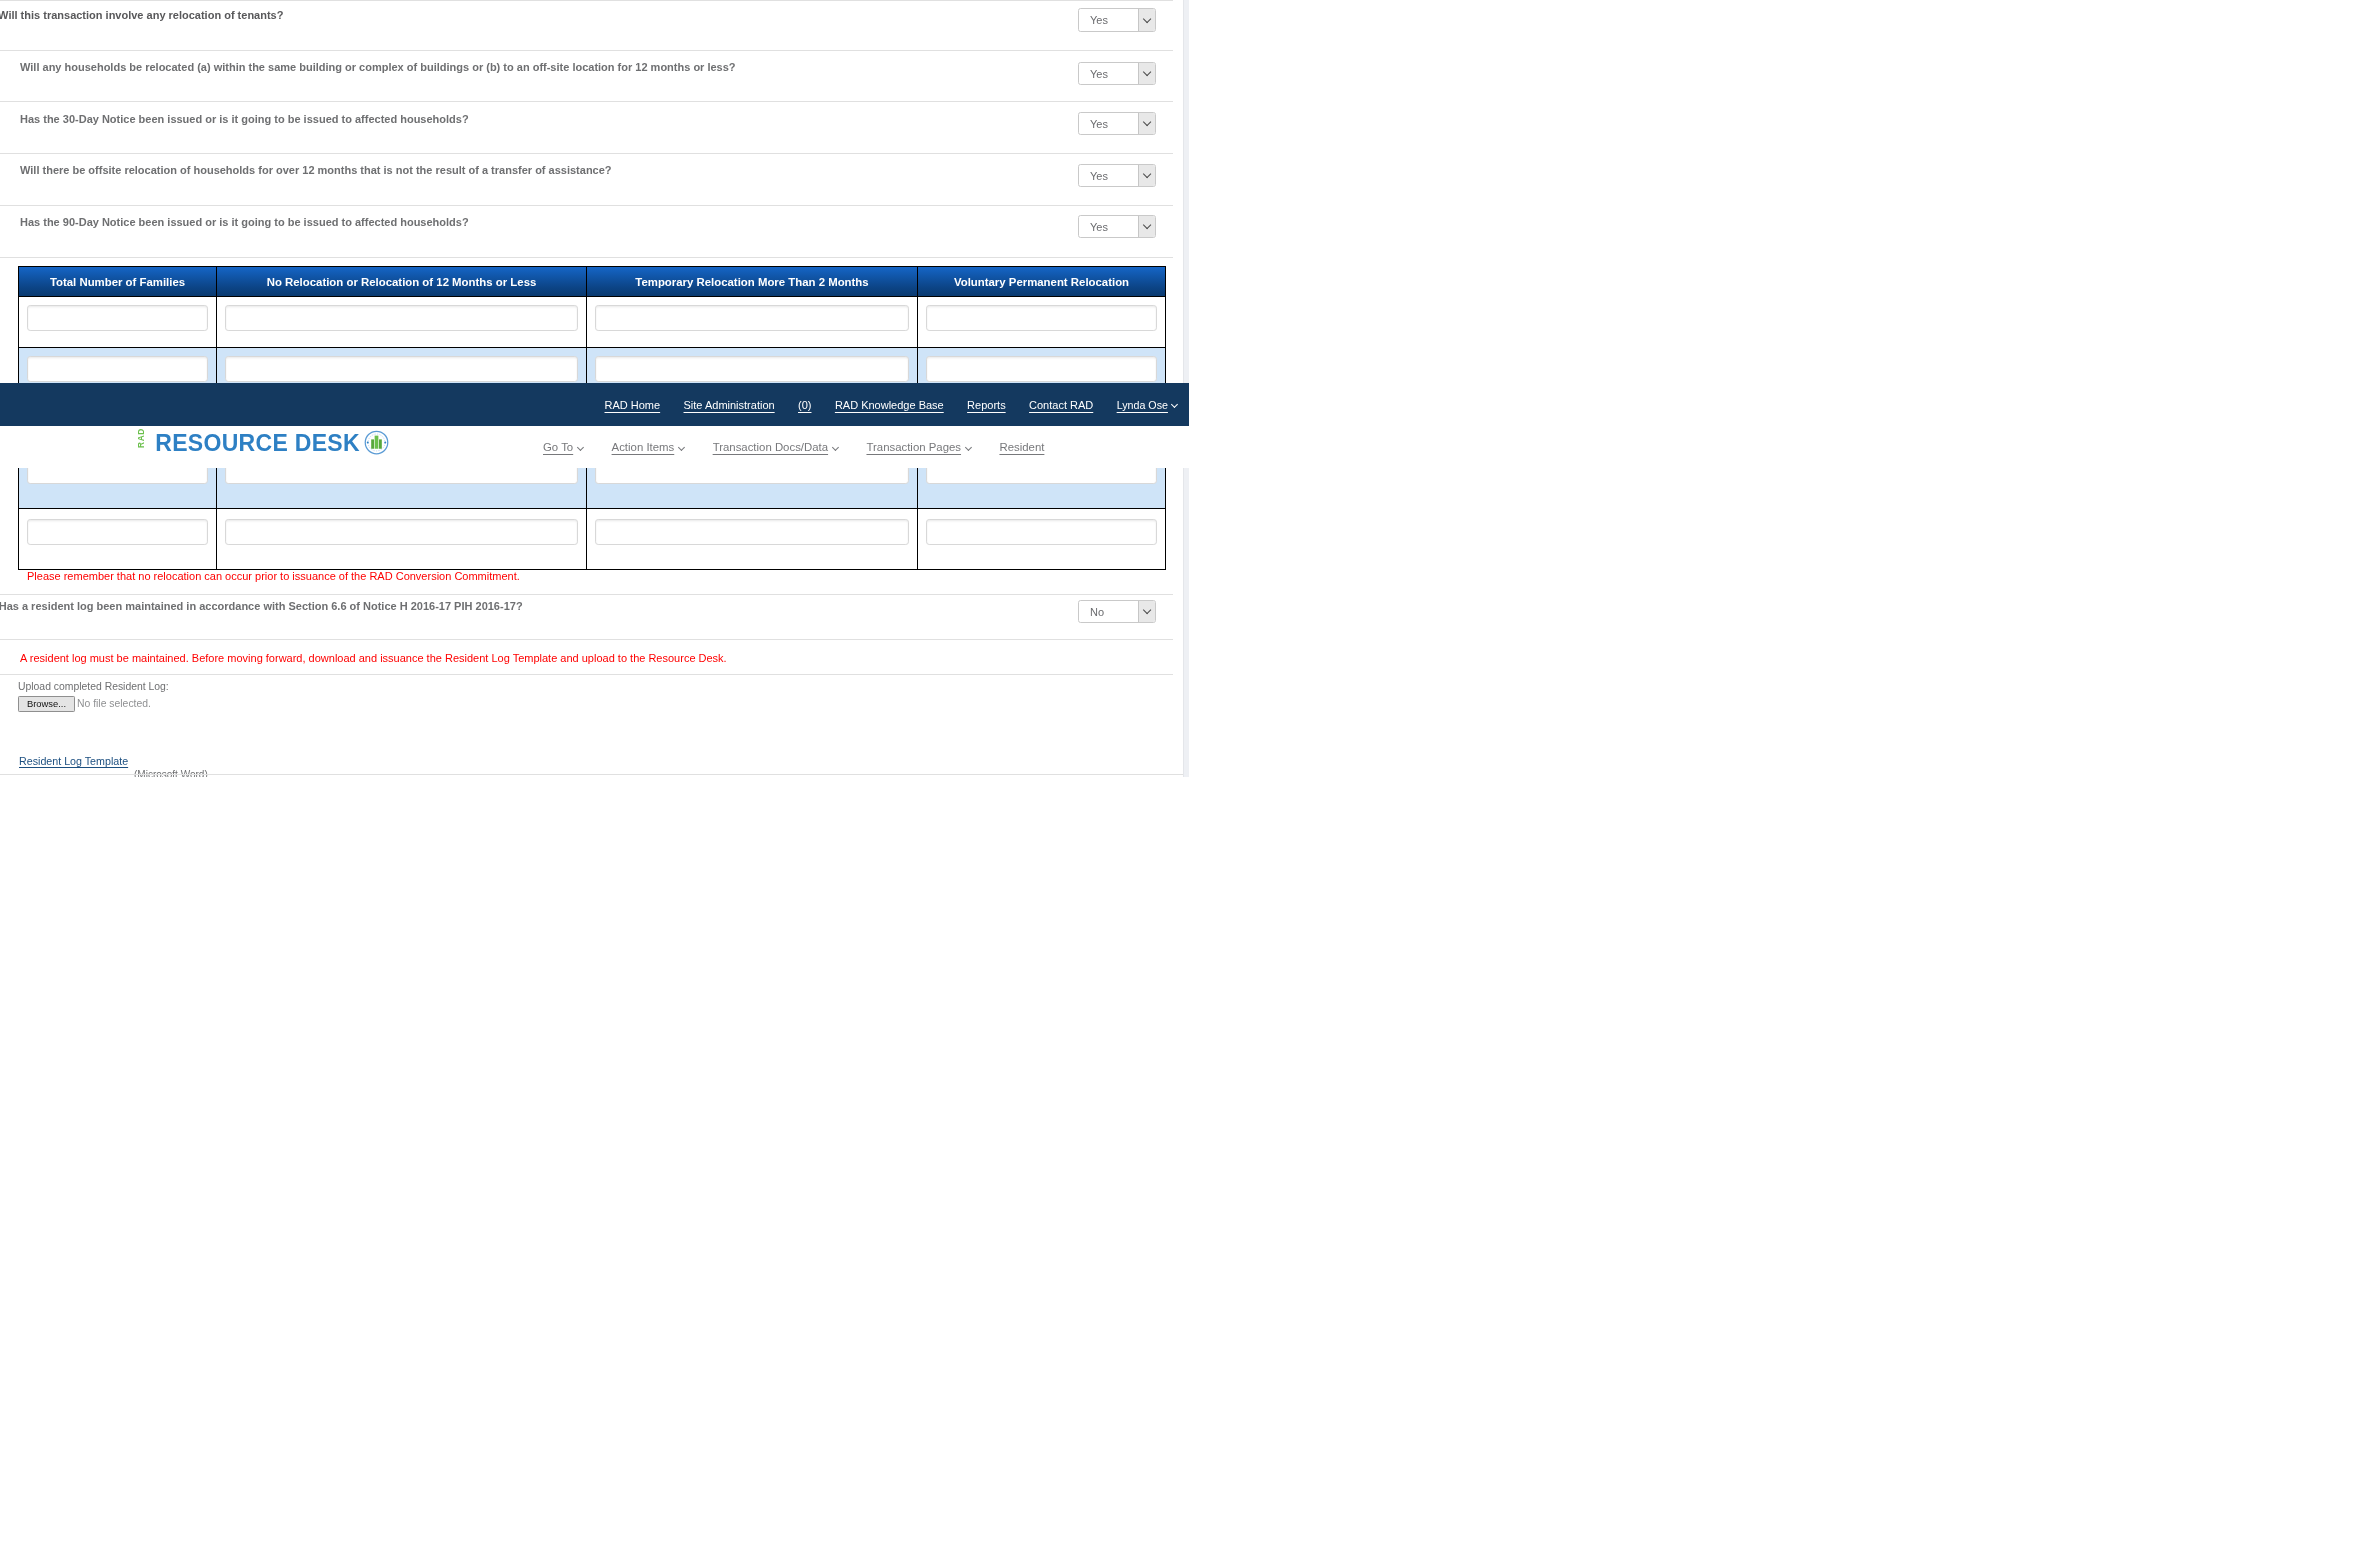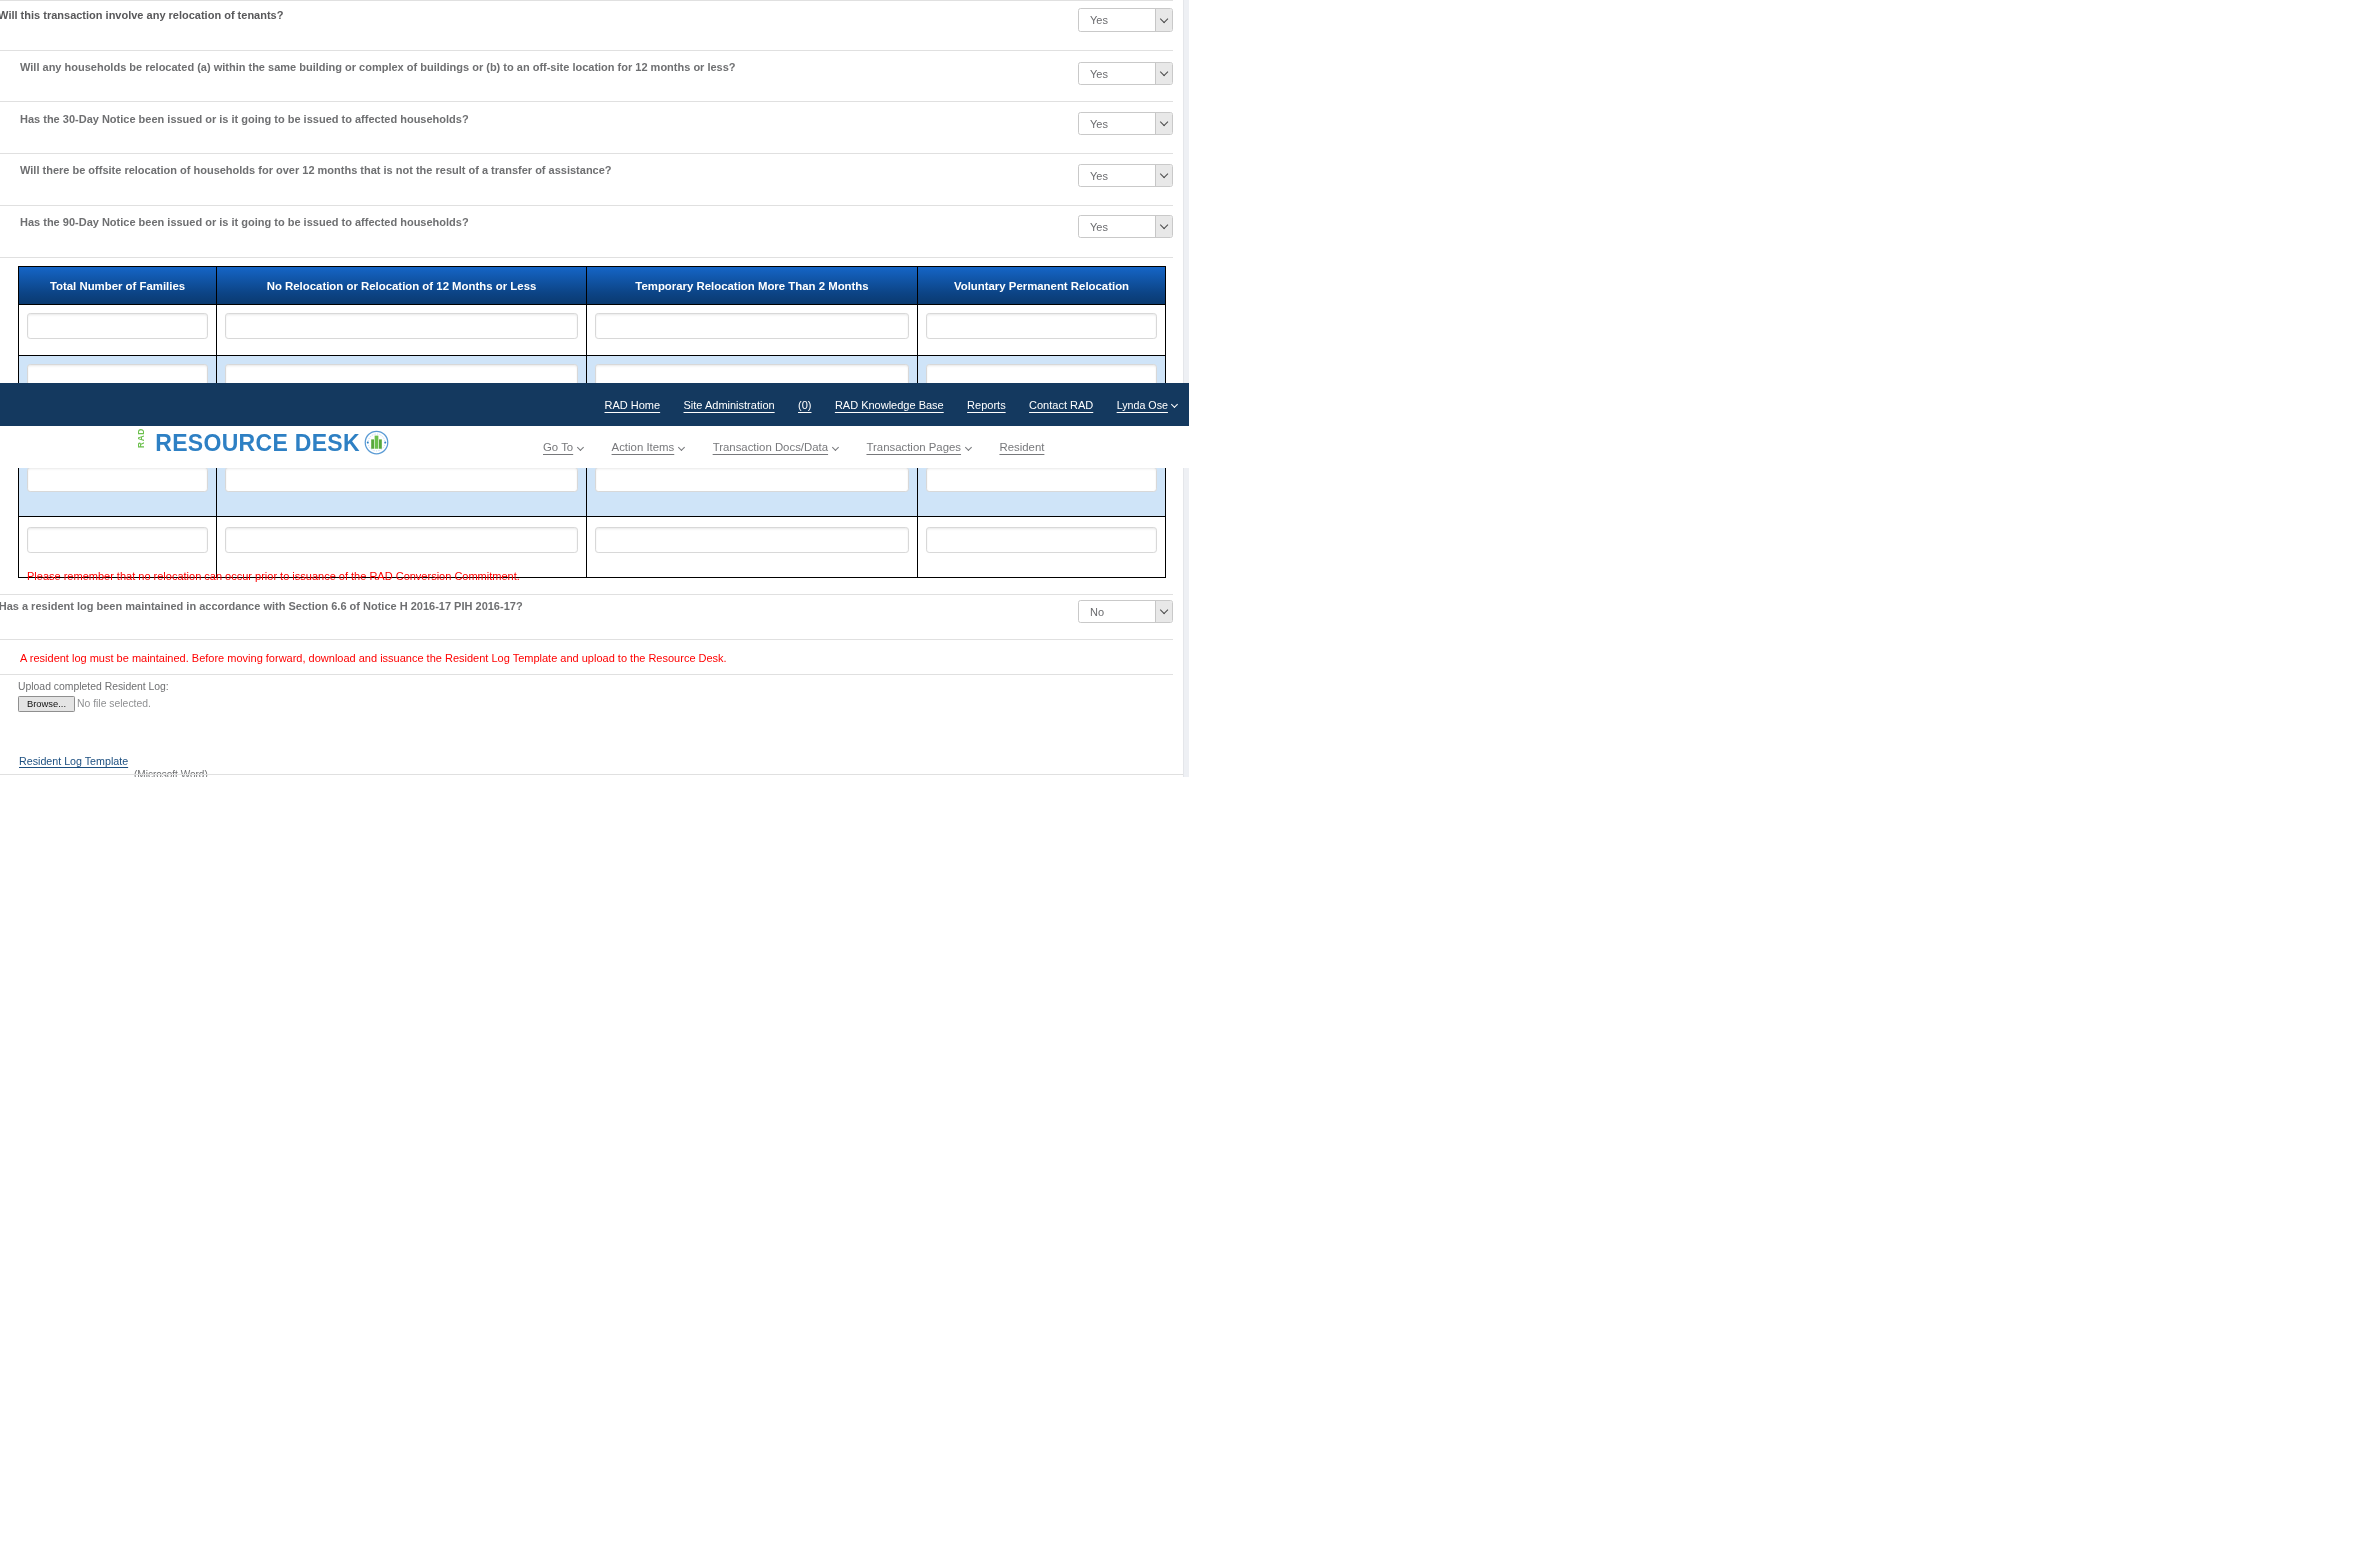--- a/index.html
+++ b/index.html
@@ -4,33 +4,33 @@
 <style>
   html,body{margin:0;padding:0;background:#fff;}
   .page{position:relative;width:1189px;height:777px;overflow:hidden;background:#fff;
         font-family:"Liberation Sans","DejaVu Sans",sans-serif;}
   .hr{position:absolute;left:0;right:15.6px;height:0.6px;background:#e0e0e0;}
   .scroll-strip{position:absolute;top:0;right:0;width:5.2px;height:777px;background:#eef0f4;border-left:0.6px solid #e4e6ea;}
 
   
   .q-text{position:absolute;font-size:11px;color:#6e6f71;white-space:nowrap;font-weight:bold;}
   .q-bold{font-weight:bold;color:#58585a;}
-  .sel{position:absolute;left:1078px;width:95px;height:23.4px;background:#fff;border:0.6px solid #c9c9c9;
+  .sel{position:absolute;left:1078px;width:78px;height:23.4px;background:#fff;border:0.6px solid #c9c9c9;
        border-radius:2.6px;box-sizing:border-box;display:flex;align-items:center;cursor:pointer;}
   .sel-val{flex:1;padding-left:11px;font-size:11px;color:#6b6c6f;}
   .sel-btn{width:16px;align-self:stretch;background:#e8e8e8;border-left:0.6px solid #c6c6c6;
            border-radius:0 1.9px 1.9px 0;display:flex;align-items:center;justify-content:center;}
   .chev{display:inline-block;width:5.2px;height:5.2px;border-right:1.3px solid #4b4b4b;border-bottom:1.3px solid #4b4b4b;
         transform:rotate(45deg);margin-top:-2.6px;}
   .chev-sm{display:inline-block;width:3.9px;height:3.9px;border-right:1.3px solid currentColor;border-bottom:1.3px solid currentColor;
         transform:rotate(45deg);margin-left:4.5px;margin-bottom:1.3px;}
 
   
   .reltable{position:absolute;left:18px;top:266px;width:1148px;border:1.3px solid #000;box-sizing:border-box;}
-  .thead{display:flex;height:37px;background:linear-gradient(#1565C6,#0C4486 70%,#0A3A70);justify-content:space-between;}
+  .thead{display:flex;height:29px;background:linear-gradient(#1565C6,#0C4486 70%,#0A3A70);justify-content:space-between;}
   .th{display:flex;align-items:center;justify-content:center;color:#fff;font-weight:bold;font-size:11.4px;
       box-sizing:border-box;border-left:1.3px solid #000;}
   .th:first-child{border-left:none;}
   .trow{display:flex;border-top:1.3px solid #000;background:#fff;}
   .trow.blue{background:#cfe4f8;}
   .tcell{box-sizing:border-box;border-left:1.3px solid #000;}
   .tcell:first-child{border-left:none;}
   .c1{width:197px;} .c2{width:370px;} .c3{width:331px;} .c4{flex:1;}
   .tinput{height:23.4px;margin:8.4px 8.4px 0 8.4px;background:#fff;border:0.6px solid #d8d8d8;border-radius:3.2px;
           box-shadow:inset 0 1.3px 1.9px rgba(0,0,0,0.08);}

